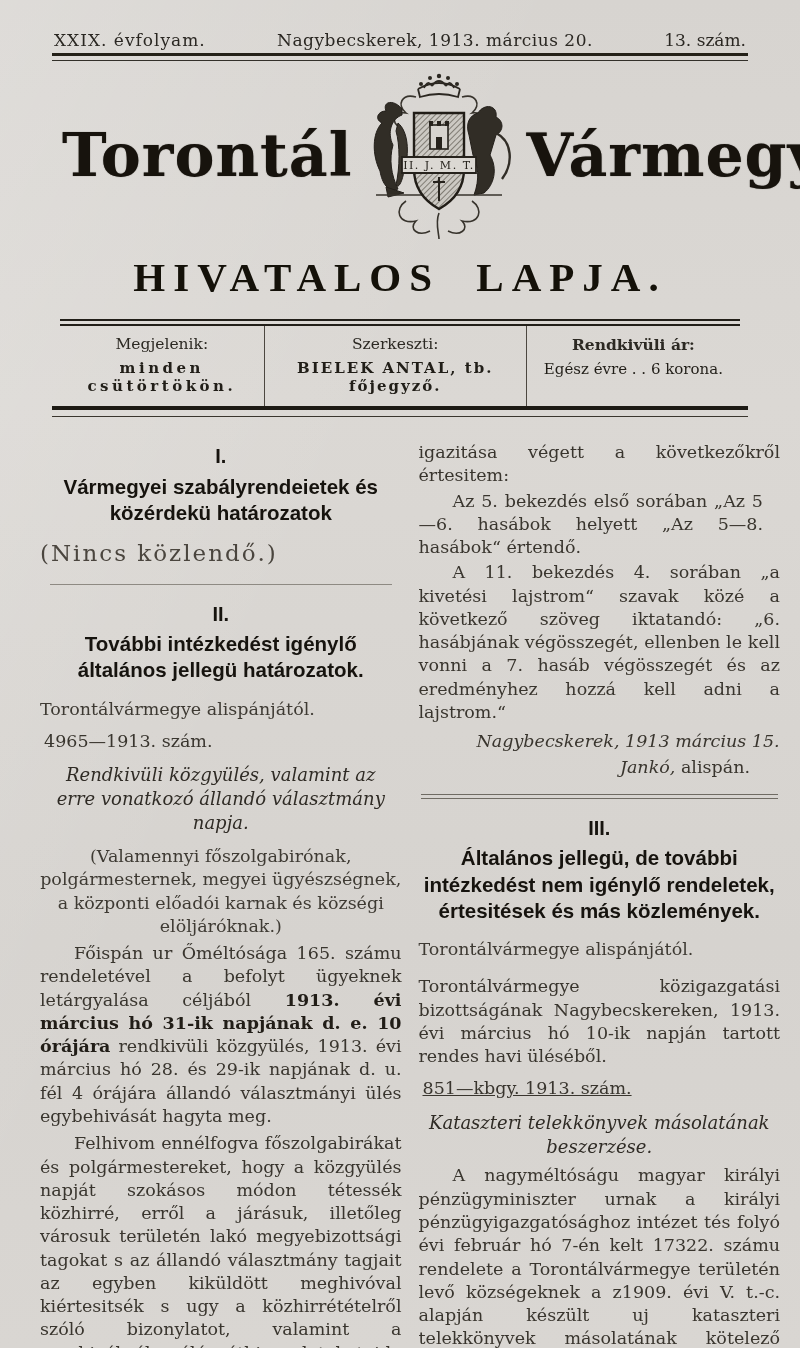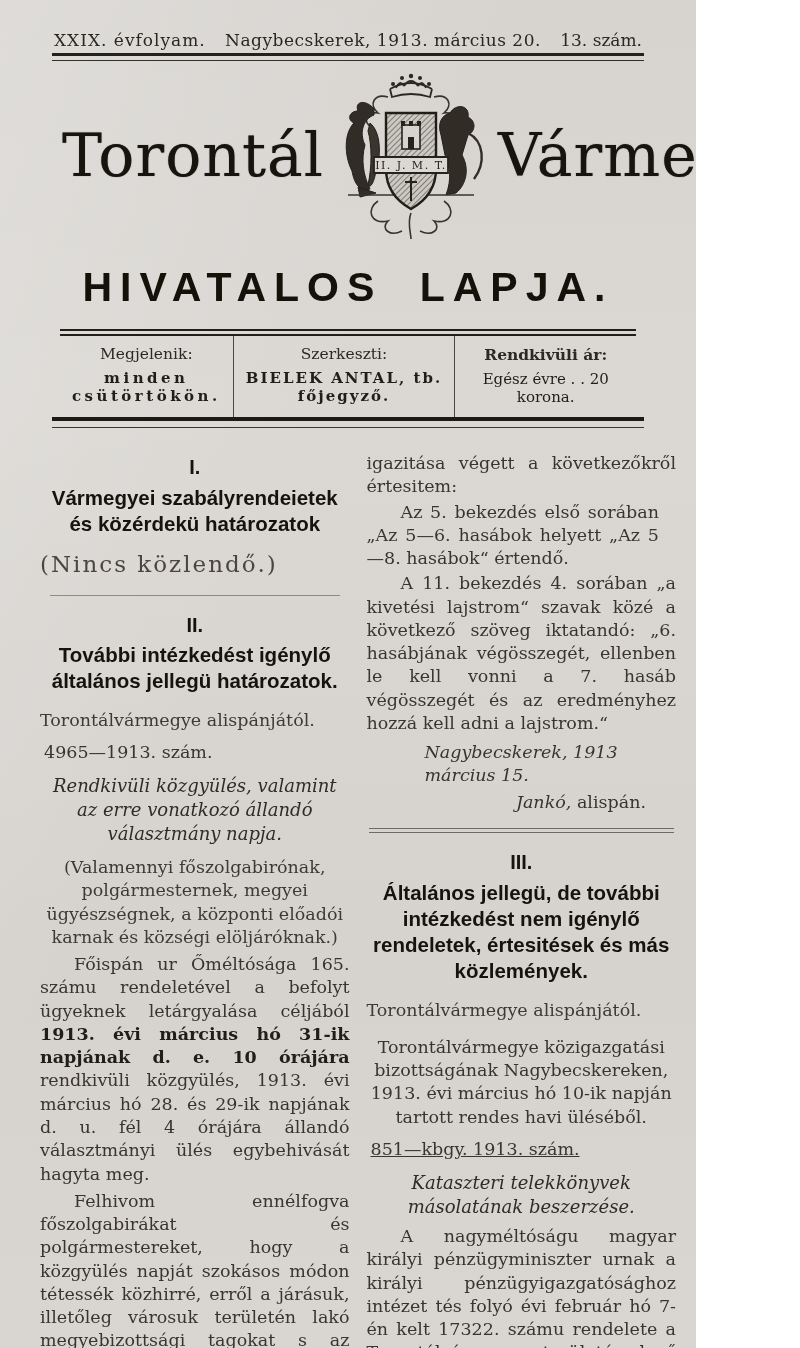--- a/index.html
+++ b/index.html
@@ -1,18 +1,18 @@
 <!DOCTYPE html>
 <html><head>
 <meta charset="utf-8">
 <style>
   html,body { margin:0; padding:0; }
   .page {
     position:relative;
-    width:696px; height:1348px;
+    width:800px; height:1348px;
     background:
       linear-gradient(115deg, rgba(255,255,255,.18), rgba(0,0,0,0) 40%),
       linear-gradient(180deg, #d7d4d0 0%, #dbd8d4 30%, #d6d3cf 70%, #d9d6d2 100%);
     overflow:hidden;
     font-family:"DejaVu Serif", serif;
     color:#36322c;
   }
   
   .topline {
     display:flex; align-items:baseline;
@@ -25,29 +25,29 @@
   .toprule {
     margin:3px 52px 0 52px; height:4px;
     border-top:3px solid #242118; border-bottom:1px solid #33302a;
   }
   
   .masthead {
     display:flex; align-items:center; justify-content:space-between;
     padding:4px 56px 0 62px; height:180px;
   }
   .mast-title {
-    font-family:"DejaVu Serif", serif; font-weight:normal;
+    font-family:"DejaVu Serif", serif; font-weight:bold;
     font-size:60px; color:#17130d; letter-spacing:1px;
     text-shadow:0 0 1px rgba(20,16,10,.55);
   }
   .crest { flex:0 0 auto; margin:0 6px; }
   
   .gazette-title {
-    text-align:center; margin-top:19px;
-    font-family:Liberation Sans, sans-serif; font-weight:bold;
+    text-align:center; margin-top:8px;
+    font-family:Liberation Serif, serif; font-weight:bold;
     font-size:41px; letter-spacing:8px; word-spacing:18px; color:#141109;
   }
   
   .rule-double-top { margin:18px 60px 0 60px; height:3px;
     border-top:2px solid #221f19; border-bottom:2px solid #221f19; }
   .infobar { display:flex; margin:0 60px; }
   .info-col { padding:9px 6px 11px 6px; text-align:center; }
   .info-col.c1 { flex:1.0; border-right:1px solid #4c4740; }
   .info-col.c2 { flex:1.3; border-right:1px solid #4c4740; }
   .info-col.c3 { flex:1.05; }
@@ -75,21 +75,21 @@
   .rule-double-thin { height:3px; border-top:1px solid #6f6b63; border-bottom:1px solid #6f6b63; margin:14px 2px 16px 2px; }
   .from-line { padding-right:4px; margin-top:14px; color:#3e3a33; }
   .ref-line { padding-left:4px; margin-top:9px; }
   .subject { text-align:center; font-style:italic; font-size:18px; margin:10px 4px 6px 4px; color:#2f2b25; }
   .addressees { text-align:center; margin:10px 0 4px 0; color:#3e3a33; }
   .para { text-indent:34px; margin-top:4px; }
   .para b { color:#211d17; }
   .dateline { padding-left:58px; margin-top:6px; text-align:left;font-style:italic; }
   .sig { text-align:right; padding-right:30px; margin-top:3px; }
   .sig .name { font-style:italic; }
-  .session { text-align:center; margin-top:14px; }
+  .session { margin-top:14px; }
   .mt8 { margin-top:9px;text-decoration:underline; }
 </style>
 </head>
 <body>
 
 <div class="page">
 
   <div class="topline">
     <span class="vol">XXIX. évfolyam.</span>
     <span class="mid">Nagybecskerek, 1913. március 20.</span>
@@ -171,21 +171,21 @@
     <div class="info-col c1">
       <div class="info-label">Megjelenik:</div>
       <div class="info-value sp1">minden csütörtökön.</div>
     </div>
     <div class="info-col c2">
       <div class="info-label">Szerkeszti:</div>
       <div class="info-value sp2">BIELEK ANTAL, tb. főjegyző.</div>
     </div>
     <div class="info-col c3">
       <div class="info-label bold">Rendkivüli ár:</div>
-      <div class="info-value">Egész évre . . 20 korona.</div>
+      <div class="info-value">Egész évre . . 6 korona.</div>
     </div>
   </div>
   <div class="rule-heavy-bottom"></div>
 
   <div class="body">
 
     <div class="col">
       <div class="sec-num">I.</div>
       <div class="sec-title">Vármegyei szabályrendeietek és közérdekü határozatok</div>
       <div class="note">(Nincs közlendő.)</div>

